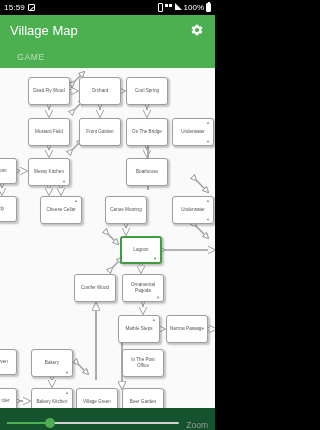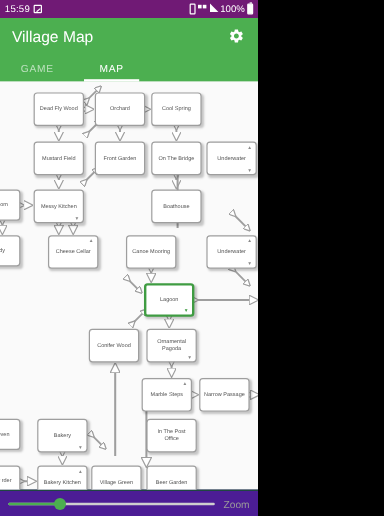--- a/index.html
+++ b/index.html
@@ -8,21 +8,21 @@
     font-family: "Liberation Sans", sans-serif;
     background: #000;
     overflow: hidden;
   }
   #app { position: relative; width: 215px; height: 430px; background: #fafafa; overflow: hidden; }
 
   
   .statusbar {
     position: absolute; top: 0; left: 0;
     width: 215px; height: 15px;
-    background: #701a75; color: #fff;
+    background: #000000; color: #fff;
     display: flex; align-items: center;
     padding: 0 4px;
     font-size: 8px;
   }
   .status-time { letter-spacing: .2px; }
   .status-left-icon {
     margin-left: 3px; width: 7px; height: 7px;
     border: 1px solid #fff; border-radius: 1px;
     position: relative;
   }
@@ -124,22 +124,22 @@
     line-height: 1;
   }
   .node .ud.up { top: 1.5px; right: 3px; }
   .node .ud.dn { bottom: 1.5px; right: 3px; }
   .node.current .ud { color: #3f9c42; }
 
   
   .zoombar {
     position: absolute; top: 408px; left: 0;
     width: 215px; height: 22px;
-    background: #4c1d95;
-    display: flex; align-items: center;
+    background: #14532d;
+    display: flex; align-items: flex-end;
     padding: 0 7px;
     border-top: 1px solid #14532d;
   }
   .slider { position: relative; flex: 1; height: 14px; display: flex; align-items: center; }
   .slider-track { position: absolute; left: 0; right: 0; height: 2px; background: #cfcfcf; border-radius: 1px; }
   .slider-fill { position: absolute; left: 0; height: 2px; background: #4CAF50; border-radius: 1px; width: 25%; }
   .slider-thumb {
     position: absolute; left: 25%; width: 10px; height: 10px;
     margin-left: -5px; border-radius: 50%; background: #4CAF50;
   }
@@ -166,21 +166,20 @@
     <span class="app-title">Village Map</span>
     <span class="gear-btn">
       <svg viewBox="0 0 24 24" fill="#ffffff" aria-hidden="true">
         <path d="M19.1 12.9c0-.3.1-.6.1-.9s0-.6-.1-.9l2-1.5c.2-.1.2-.4.1-.6l-1.9-3.2c-.1-.2-.4-.3-.6-.2l-2.3.9c-.5-.4-1.1-.7-1.7-.9l-.3-2.4c0-.2-.2-.4-.5-.4h-3.8c-.3 0-.5.2-.5.4l-.3 2.4c-.6.2-1.2.6-1.7.9l-2.3-.9c-.2-.1-.5 0-.6.2L2.8 9c-.1.2-.1.4.1.6l2 1.5c0 .3-.1.6-.1.9s0 .6.1.9l-2 1.5c-.2.1-.2.4-.1.6l1.9 3.2c.1.2.4.3.6.2l2.3-.9c.5.4 1.1.7 1.7.9l.3 2.4c0 .2.2.4.5.4h3.8c.3 0 .5-.2.5-.4l.3-2.4c.6-.2 1.2-.6 1.7-.9l2.3.9c.2.1.5 0 .6-.2l1.9-3.2c.1-.2.1-.4-.1-.6l-2-1.5zM12 15.5c-1.9 0-3.5-1.6-3.5-3.5s1.6-3.5 3.5-3.5 3.5 1.6 3.5 3.5-1.6 3.5-3.5 3.5z"></path>
       </svg>
     </span>
   </div>
 
   <div class="tabs">
     <div class="tab">GAME</div>
-    <div class="tab active">MAP</div>
   </div>
 
   <div class="map">
     <svg class="edges" viewBox="0 0 215 340">
       <defs>
         <marker id="ah" markerWidth="5" markerHeight="5" refX="4" refY="2.5" orient="auto">
           <path d="M0,0 L5,2.5 L0,5 z" fill="#ffffff" stroke="#9e9e9e" stroke-width=".6"></path>
         </marker>
         <marker id="ahs" markerWidth="4" markerHeight="4" refX="3.4" refY="2" orient="auto">
           <path d="M0,0 L4,2 L0,4 z" fill="#ffffff" stroke="#9e9e9e" stroke-width=".7"></path>

